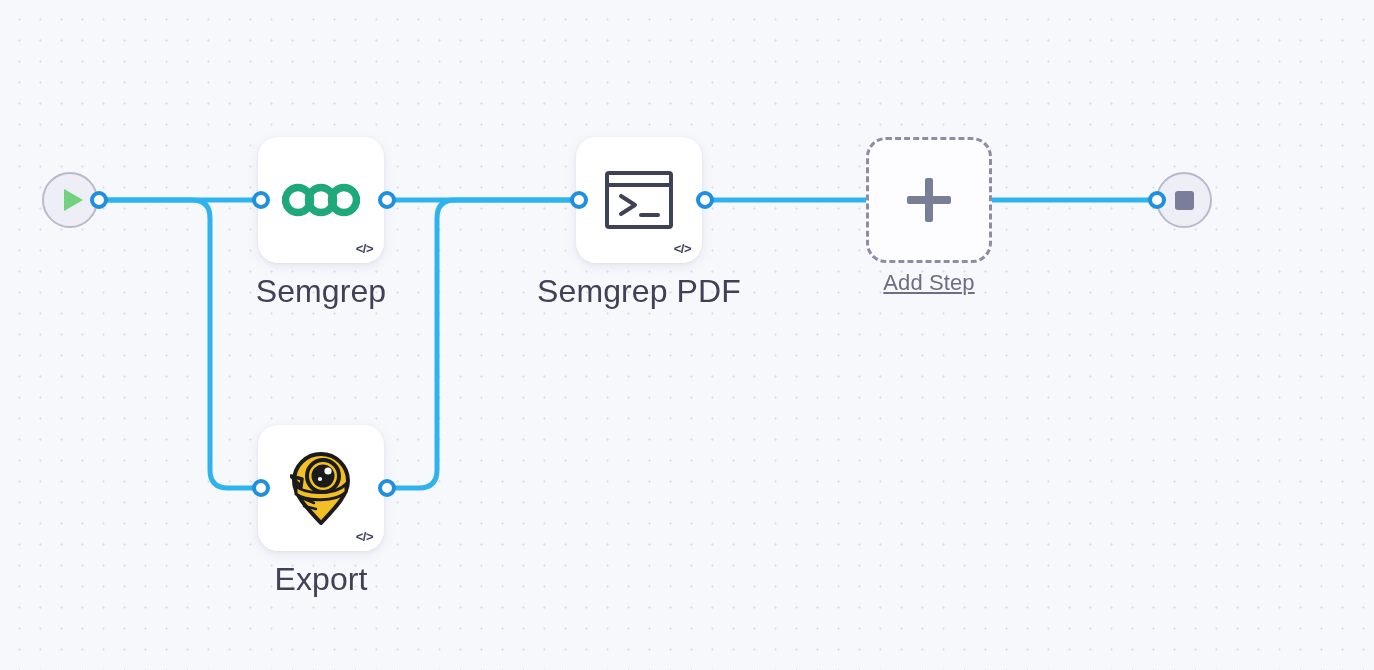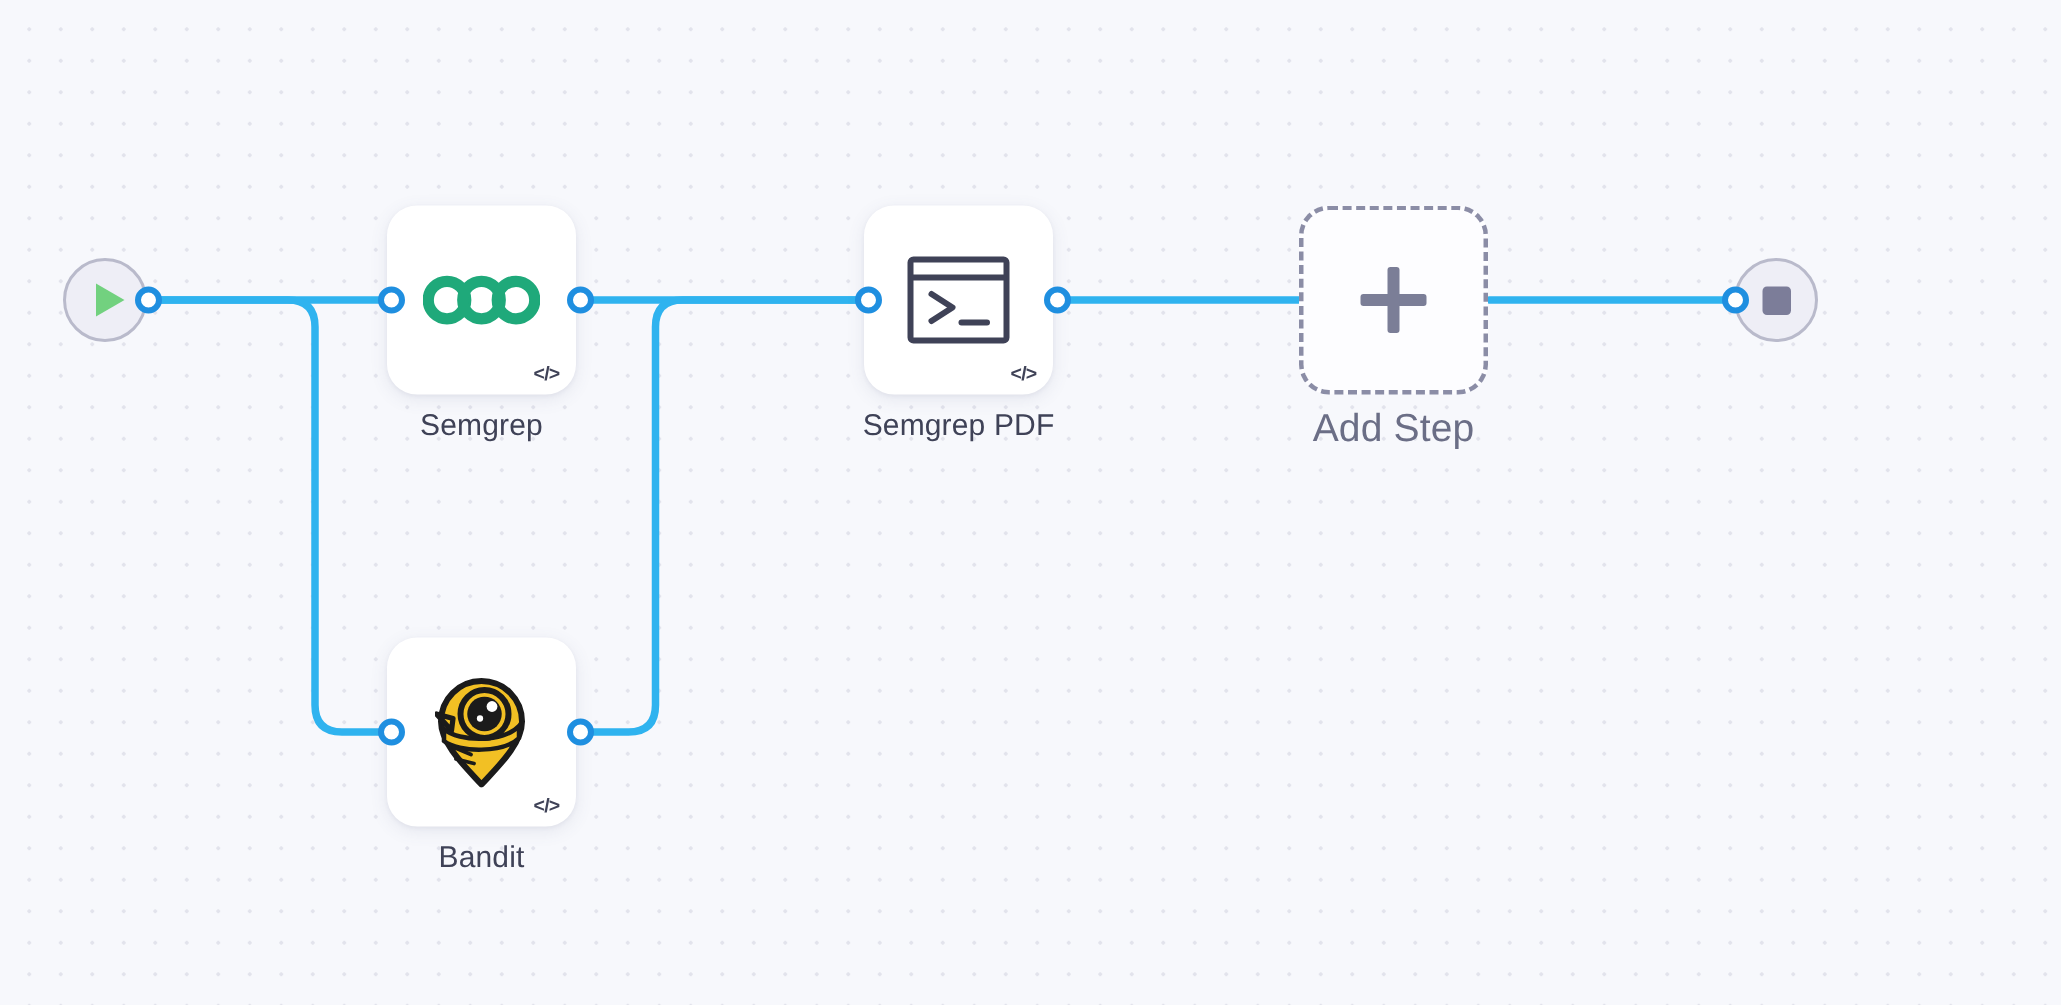--- a/index.html
+++ b/index.html
@@ -89,28 +89,29 @@
     color: #3f4257;
     font-family: "Liberation Sans", sans-serif;
     letter-spacing: -0.5px;
   }
   .step-label {
     position: absolute;
     left: 50%;
     transform: translateX(-50%);
     top: 136px;
     white-space: nowrap;
-    font-size: 20px;
+    font-size: 32px;
     color: #3f4257;
     letter-spacing: 0.1px;
   }
   .step-label.muted {
     color: #6b6e86;
-    font-size: 26px;
+    font-size: 22px;
     top: 133px;
+    text-decoration: underline;
   }
   .plus {
     position: relative;
     width: 44px;
     height: 44px;
   }
   .plus::before, .plus::after {
     content: "";
     position: absolute;
     background: #7b7e97;
@@ -187,21 +188,21 @@
 
         <path d="M12 47 L24 52 M14 55 L26 58" stroke="#1b1b1b" stroke-width="2.5" stroke-linecap="round" fill="none"></path>
 
         <circle cx="33" cy="25" r="16" fill="#f2c024" stroke="#1b1b1b" stroke-width="4"></circle>
         <circle cx="33" cy="25" r="11.5" fill="#1b1b1b"></circle>
         <circle cx="38" cy="20" r="3.6" fill="#ffffff"></circle>
         <circle cx="30" cy="28" r="2.1" fill="#ffffff"></circle>
       </svg>
       <span class="code-badge">&lt;/&gt;</span>
     </div>
-    <div class="step-label">Bandit</div>
+    <div class="step-label">Export</div>
   </div>
   <div class="port" style="left:252px; top:479px;"></div>
   <div class="port" style="left:378px; top:479px;"></div>
 
   <div class="step" style="left:576px; top:137px;">
     <div class="card">
       <svg width="70" height="60" viewBox="0 0 70 60">
         <rect x="3" y="3" width="64" height="54" rx="2" fill="#ffffff" stroke="#3f4257" stroke-width="4"></rect>
         <line x1="3" y1="15" x2="67" y2="15" stroke="#3f4257" stroke-width="4"></line>
         <polyline points="17,26 31,35 17,44" fill="none" stroke="#3f4257" stroke-width="4" stroke-linecap="round" stroke-linejoin="round"></polyline>

